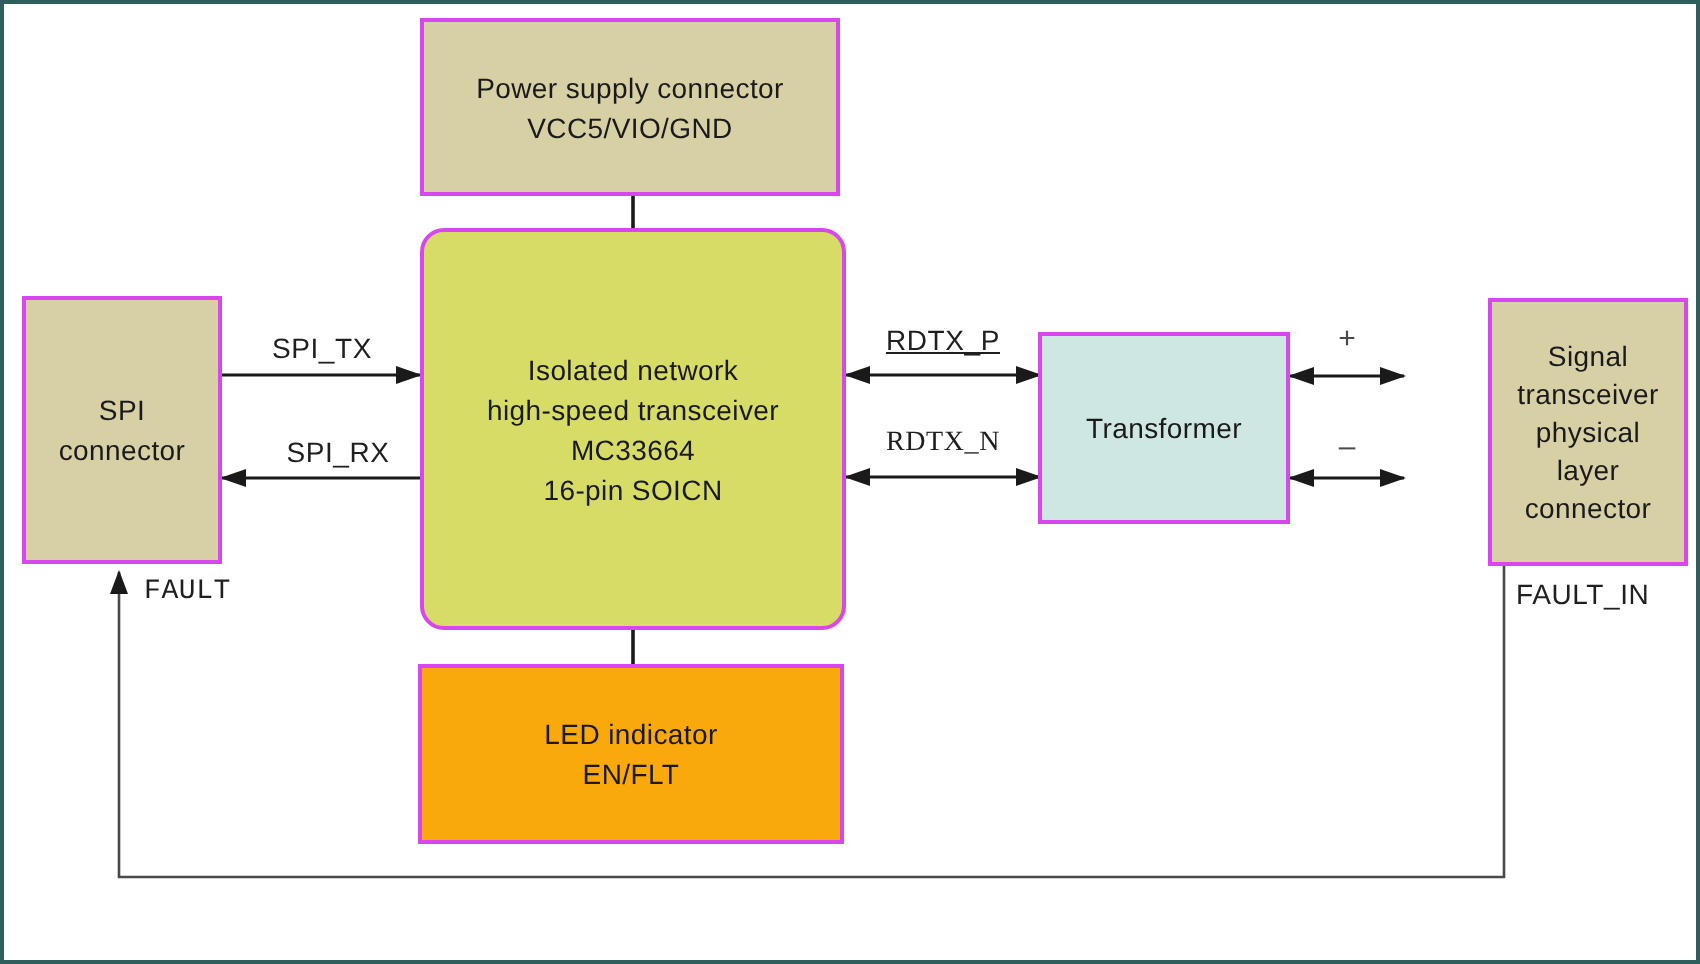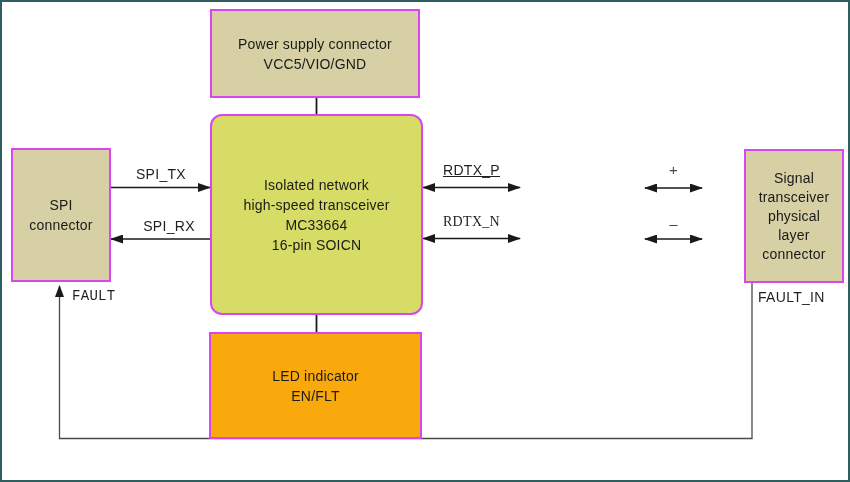--- a/index.html
+++ b/index.html
@@ -100,30 +100,33 @@
 high-speed transceiver
 MC33664
 16-pin SOICN</div>
   </div>
 
   <div class="block" style="left: 9px; top: 146px; width: 100px; height: 134px; background: rgb(214, 208, 164);">
     <div class="block-text">SPI
 connector</div>
   </div>
 
+  <div class="block" style="left: 517px; top: 164px; width: 126px; height: 96px; background: rgb(207, 231, 226);">
+    <div class="block-text">Transformer</div>
+  </div>
 
   <div class="block" style="left: 700px; top: 147px; width: 100px; height: 134px; line-height: 19px; background: rgb(214, 208, 164); margin-left: 42px;">
     <div class="block-text" style="line-height:19px;">Signal
 transceiver
 physical
 layer
 connector</div>
   </div>
 
-  <div class="block" style="left: 207px; top: 330px; width: 213px; height: 107px; background: rgb(249, 169, 12);">
+  <div class="block" style="left: 207px; top: 330px; width: 213px; height: 90px; background: rgb(249, 169, 12);">
     <div class="block-text">LED indicator
 EN/FLT</div>
   </div>
 
   <div class="sig-label sig-center" style="left:109px; top:164px; width:100px;">SPI_TX</div>
 
   <div class="sig-label sig-center" style="left:109px; top:216px; width:116px;">SPI_RX</div>
 
   <div class="sig-label sig-center" style="left:421px; top:160px; width:97px;text-decoration:underline;">RDTX_P</div>
 

